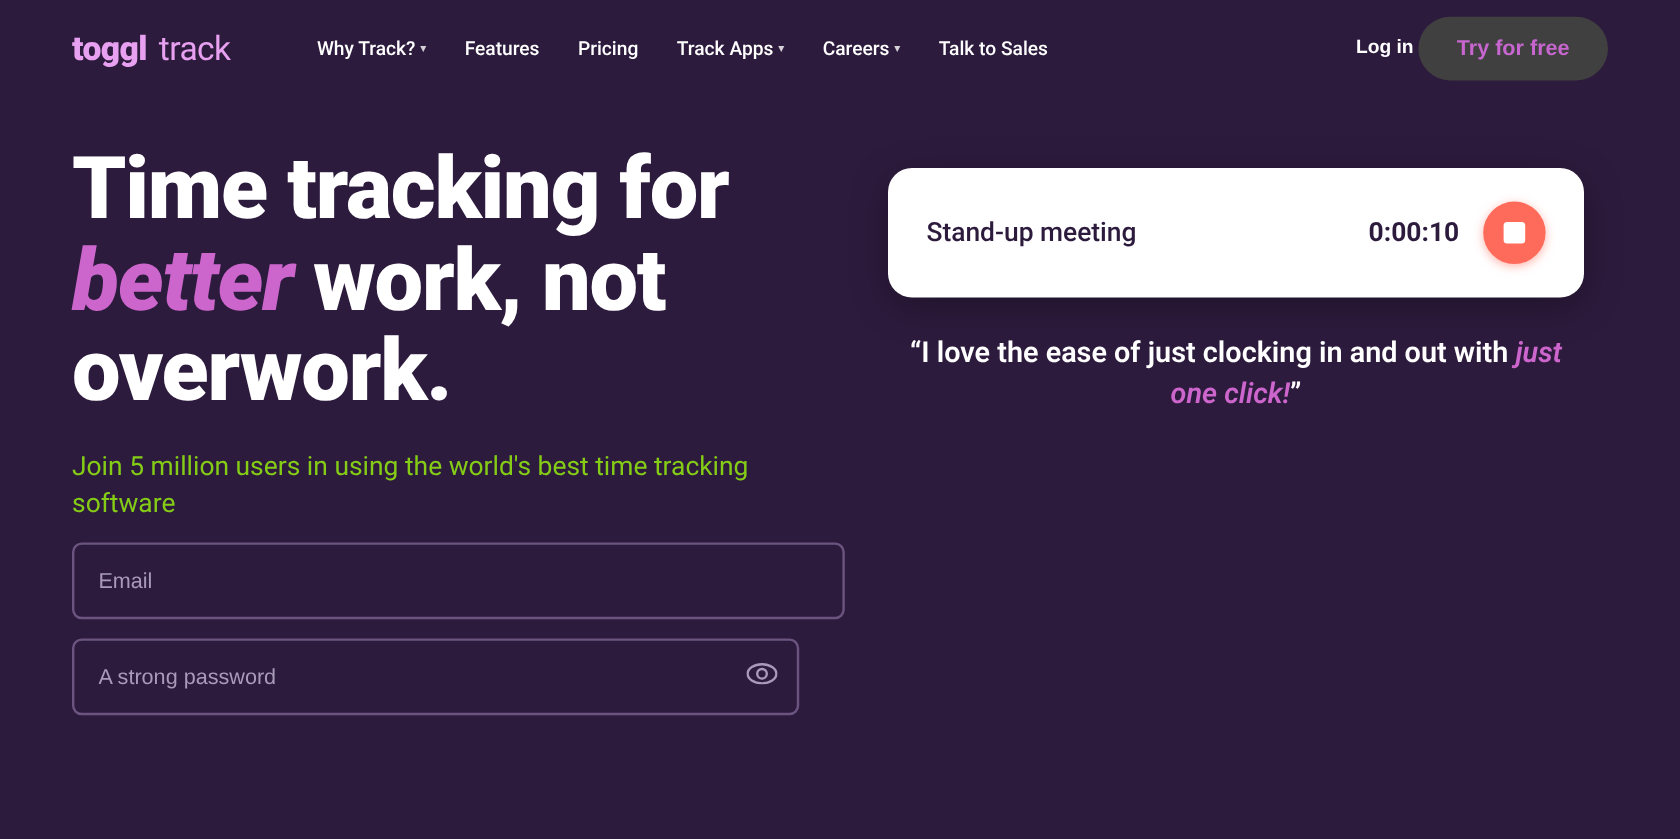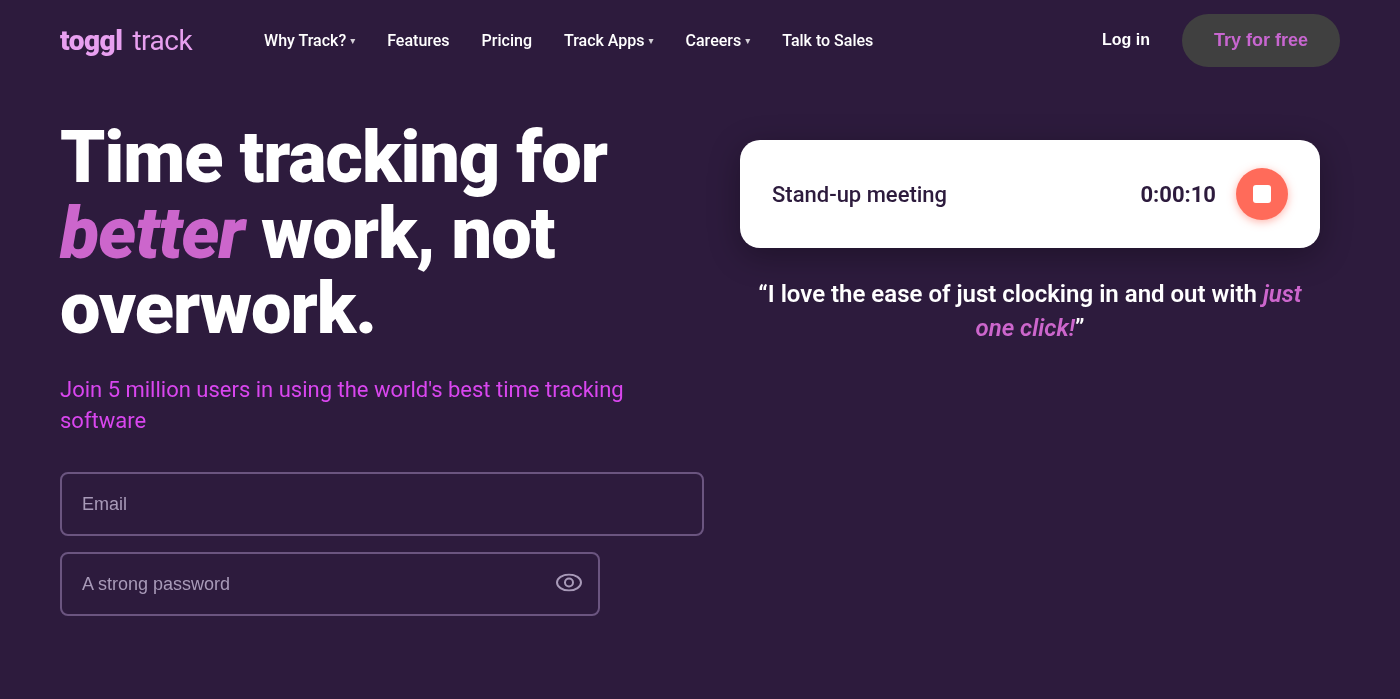--- a/index.html
+++ b/index.html
@@ -69,21 +69,21 @@
     }
 
     .chevron {
       font-size: 10px;
       opacity: 0.8;
     }
 
     .header-actions {
       display: flex;
       align-items: center;
-      gap: 32px;
+      gap: 4px;
     }
 
     .login-btn {
       color: white;
       font-size: 16px;
       font-weight: 600;
       cursor: pointer;
       background: none;
       border: none;
     }
@@ -121,23 +121,23 @@
       letter-spacing: -1px;
     }
 
     .hero-title .accent {
       color: #cc66cc;
       font-style: italic;
     }
 
     .hero-subtitle {
       font-size: 22px;
-      color: #d946ef;
+      color: #84cc16;
       line-height: 1.4;
-      margin-bottom: 36px;
+      margin-bottom: 16px;
       font-weight: 400;
     }
 
     .email-input-wrapper {
       margin-bottom: 16px;
     }
 
     .input-field {
       width: 644px;
       height: 64px;
@@ -149,21 +149,21 @@
       font-size: 18px;
       outline: none;
     }
 
     .input-field::placeholder {
       color: #a89ab8;
     }
 
     .password-wrapper {
       position: relative;
-      width: 540px;
+      width: 606px;
     }
 
     .password-wrapper .input-field {
       width: 100%;
       padding-right: 56px;
     }
 
     .eye-icon {
       position: absolute;
       right: 18px;

